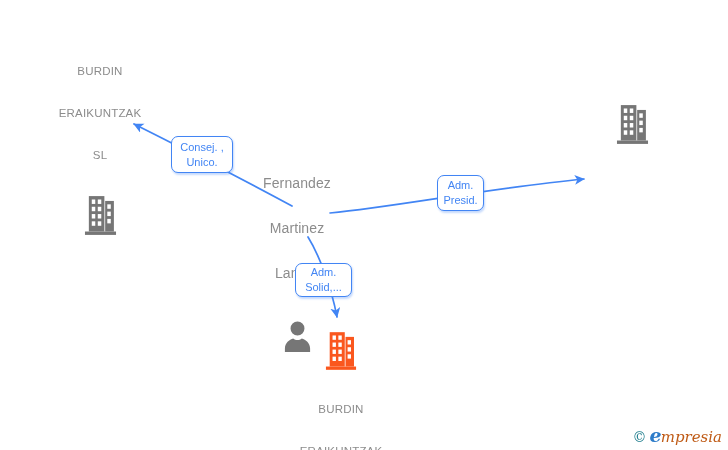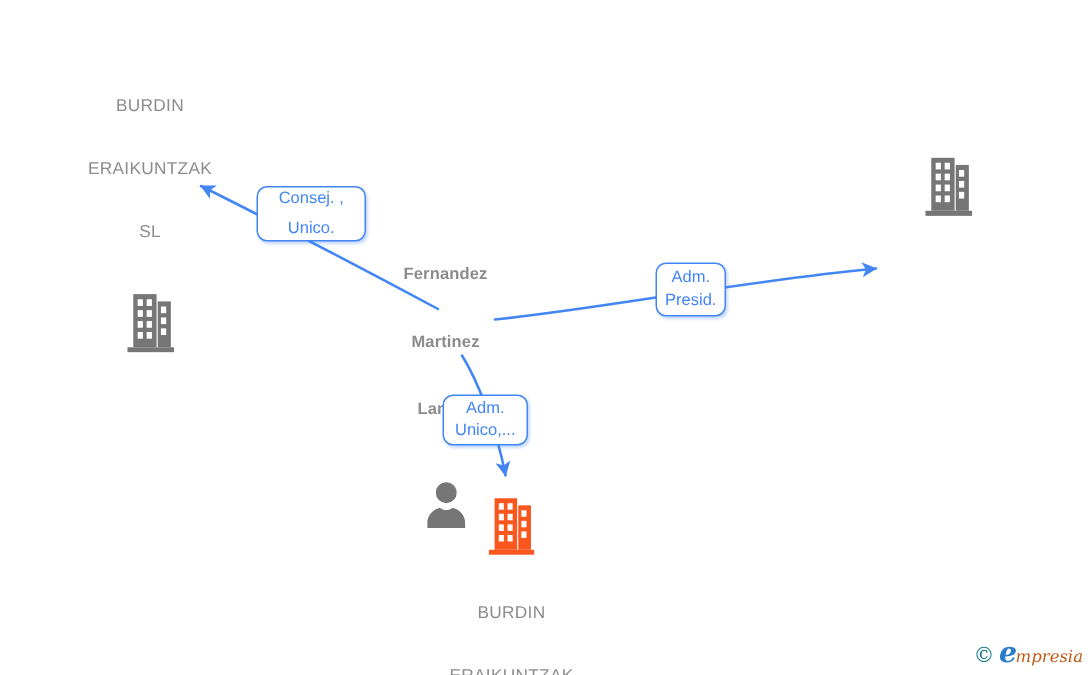--- a/index.html
+++ b/index.html
@@ -18,49 +18,49 @@
     font-family:"Liberation Sans",sans-serif;overflow:hidden;
   }
   .edges{position:absolute;left:0;top:0;z-index:1;pointer-events:none;}
   .edges path.edge{fill:none;stroke:var(--edge-blue);stroke-width:1.7;stroke-linecap:round;}
   .edges marker path{fill:var(--edge-blue);}
   .node{position:absolute;display:flex;flex-direction:column;align-items:center;z-index:2;cursor:pointer;}
   .node-name{
     color:var(--company-text);font-size:11.5px;line-height:14px;font-weight:400;
     text-align:center;letter-spacing:.2px;white-space:pre-wrap;
   }
-  .person .node-name{font-size:11px;line-height:15px;letter-spacing:.1px;font-weight:bold;}
+  .person .node-name{font-size:14px;line-height:15px;letter-spacing:.1px;}
   .icon-building{color:var(--icon-gray);display:block;}
   .orange .icon-building{color:var(--icon-orange);}
   .icon-person{color:var(--icon-gray);display:block;}
   #n-burdin{left:40px;top:36px;width:120px;}
   #n-burdin .icon-building{margin-top:6px;}
   #n-person{left:247px;top:146px;width:100px;}
   #n-person .icon-person{margin-top:9px;}
   #n-gestiones{left:572px;top:98px;width:120px;}
   #n-gestiones .icon-building{margin-top:7px;}
   #n-gertu{left:281px;top:332px;width:120px;}
   #n-gertu .node-name{margin-top:4px;}
   .edge-label{
     position:absolute;z-index:3;background:#fff;
     border:1.6px solid var(--edge-blue);border-radius:7px;
     color:var(--edge-blue);font-size:11px;line-height:15px;text-align:center;
     display:flex;flex-direction:column;justify-content:center;
     box-shadow:1px 1.5px 2px rgba(66,133,244,.3);cursor:pointer;box-sizing:border-box;
   }
-  #lbl-consej{left:171px;top:124px;width:73px;height:37px;justify-content:space-between;}
+  #lbl-consej{left:171px;top:136px;width:62px;height:37px;}
   #lbl-solid{left:437px;top:175px;width:47px;height:36px;}
   #lbl-unico{left:295px;top:263px;width:57px;height:34px;}
   .watermark{
     position:absolute;right:6px;bottom:4px;z-index:2;display:flex;align-items:baseline;
     font-family:"DejaVu Serif",serif;font-style:italic;cursor:pointer;
   }
   .wm-copy{color:var(--wm-copyright);font-style:normal;font-size:14px;margin-right:3px;}
   .wm-e{color:var(--wm-e);font-size:19px;font-weight:bold;}
-  .wm-rest{color:var(--wm-rest);font-size:11px;margin-left:-1px;}
+  .wm-rest{color:var(--wm-rest);font-size:15px;margin-left:-1px;}
 </style>
 </head>
 <body>
 
 <div class="canvas">
 
   <svg class="edges" width="728" height="450" viewBox="0 0 728 450">
     <defs>
       <marker id="ah" markerUnits="userSpaceOnUse" markerWidth="12" markerHeight="12" refX="9.3" refY="5" orient="auto">
         <path d="M0 0 L10 5 L0 10 L2.6 5 Z"></path>
@@ -158,21 +158,21 @@
   <div class="edge-label" id="lbl-consej">
     <div>Consej. ,</div>
     <div>Unico.</div>
   </div>
   <div class="edge-label" id="lbl-solid">
     <div>Adm.</div>
     <div>Presid.</div>
   </div>
   <div class="edge-label" id="lbl-unico">
     <div>Adm.</div>
-    <div>Unico,...</div>
+    <div>Solid,...</div>
   </div>
 
   <div class="watermark">
     <span class="wm-copy">©</span>
     <span class="wm-e">e</span>
     <span class="wm-rest">mpresia</span>
   </div>
 
 </div>
 

